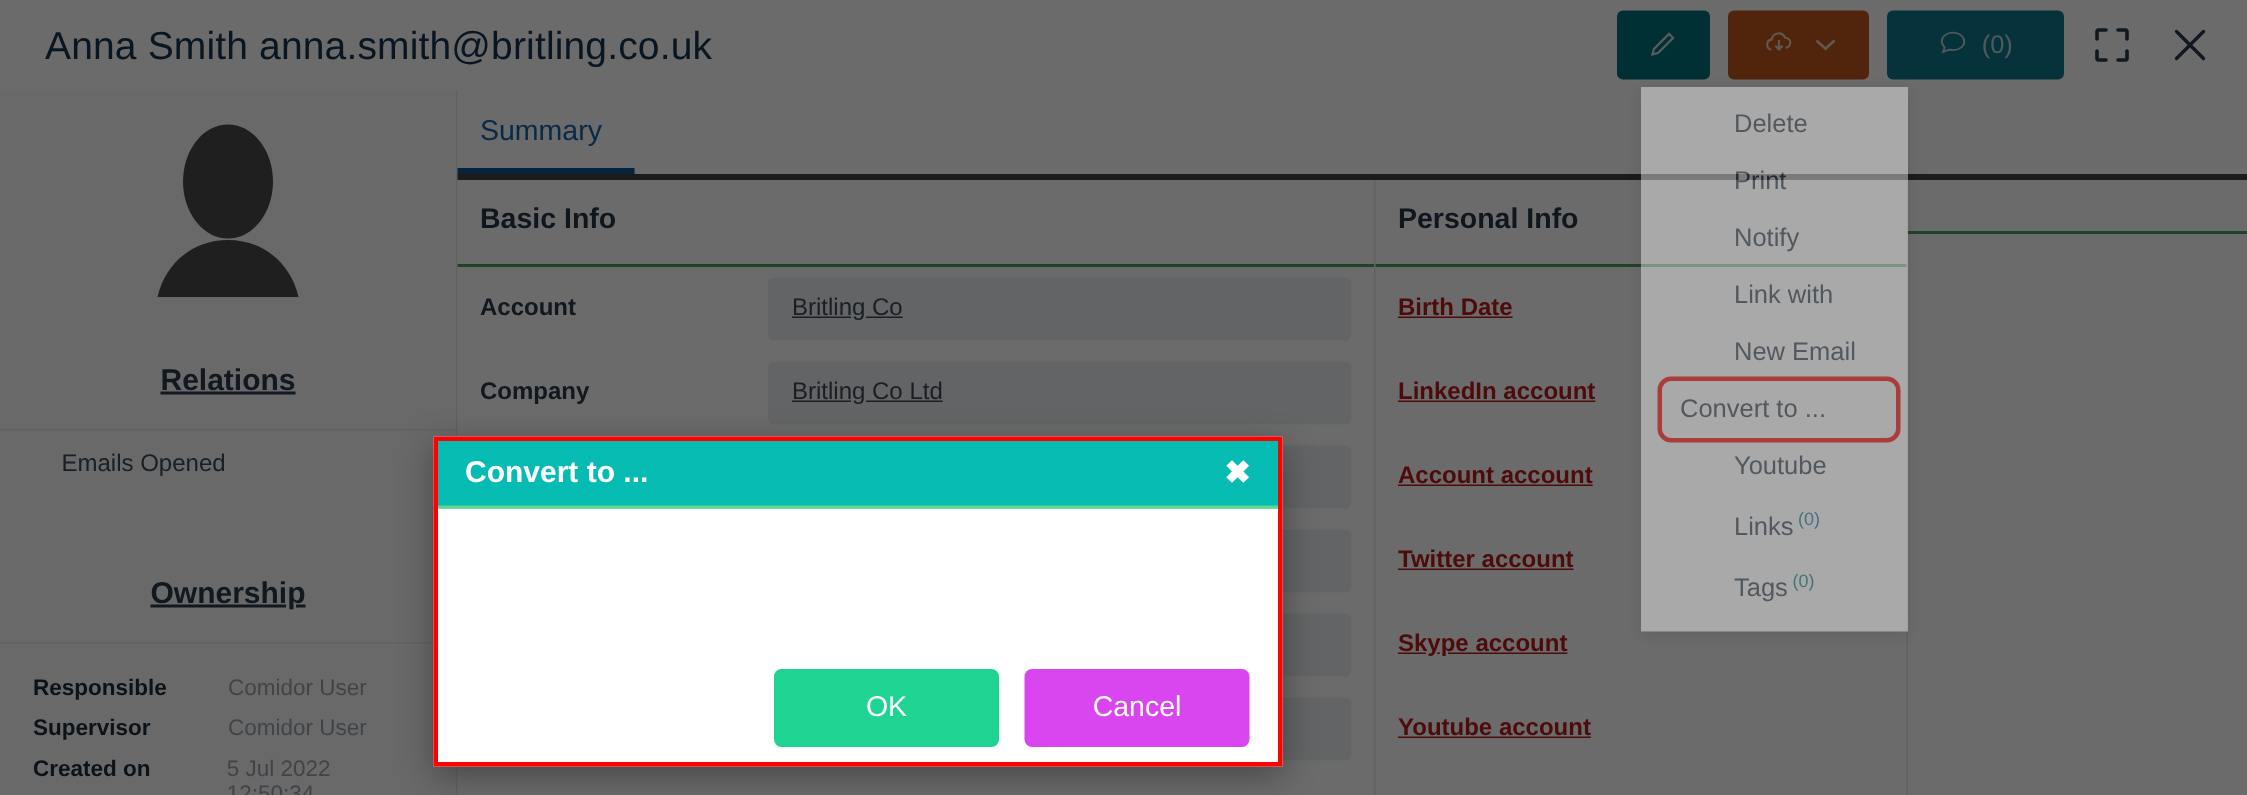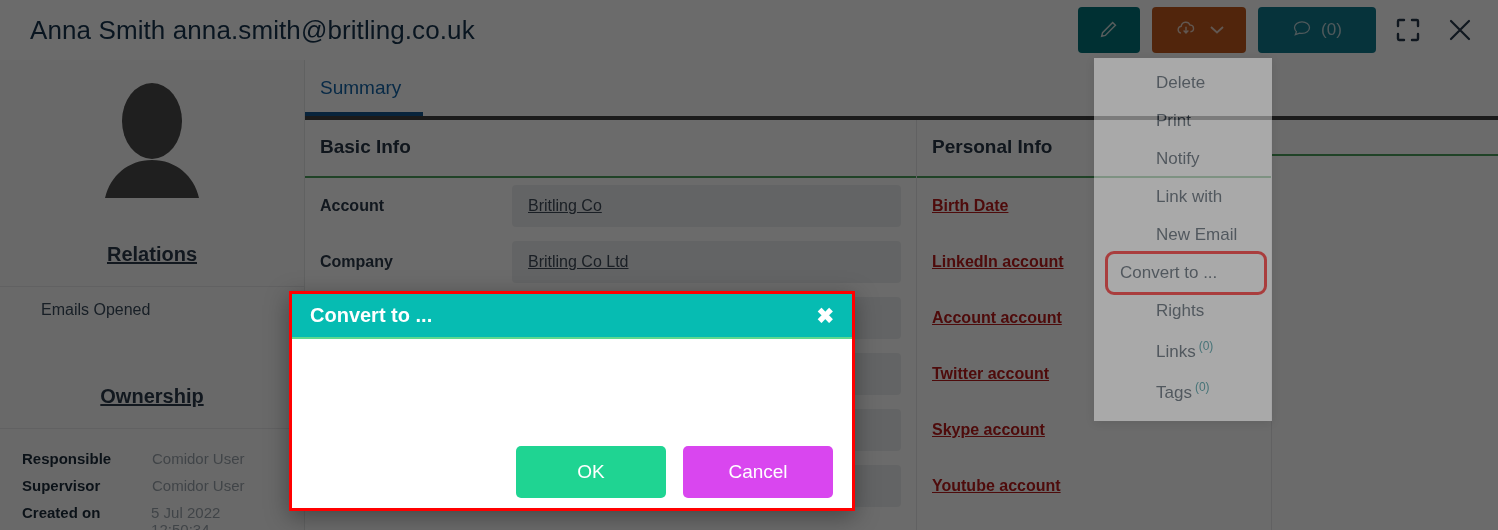--- a/index.html
+++ b/index.html
@@ -353,21 +353,21 @@
   <div class="dd-item">
     <span>Link with</span>
   </div>
   <div class="dd-item">
     <span>New Email</span>
   </div>
   <div class="dd-item highlight">
     <span>Convert to ...</span>
   </div>
   <div class="dd-item">
-    <span>Rights</span>
+    <span>Youtube</span>
   </div>
   <div class="dd-item">
     <span>Links</span><span class="dd-count">(0)</span>
   </div>
   <div class="dd-item">
     <span>Tags</span><span class="dd-count">(0)</span>
   </div>
 </div>
 
 <div class="modal">

